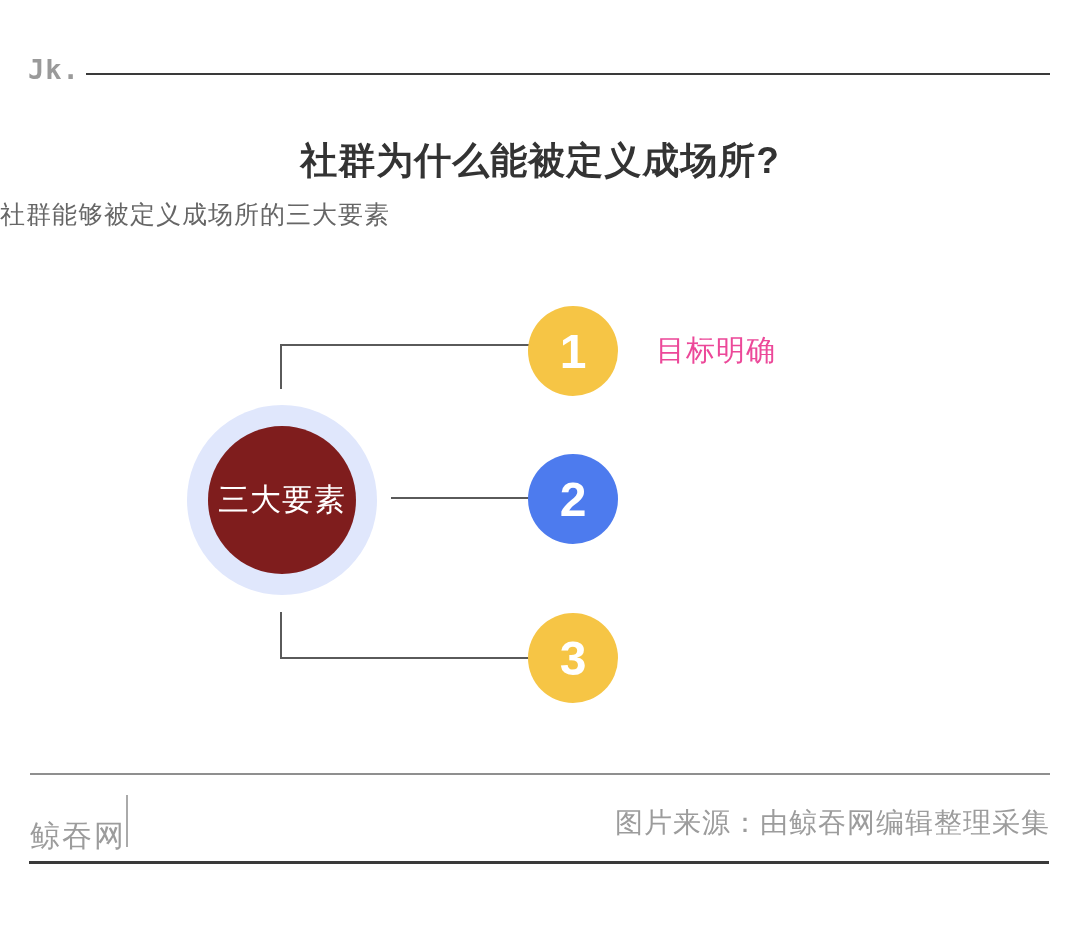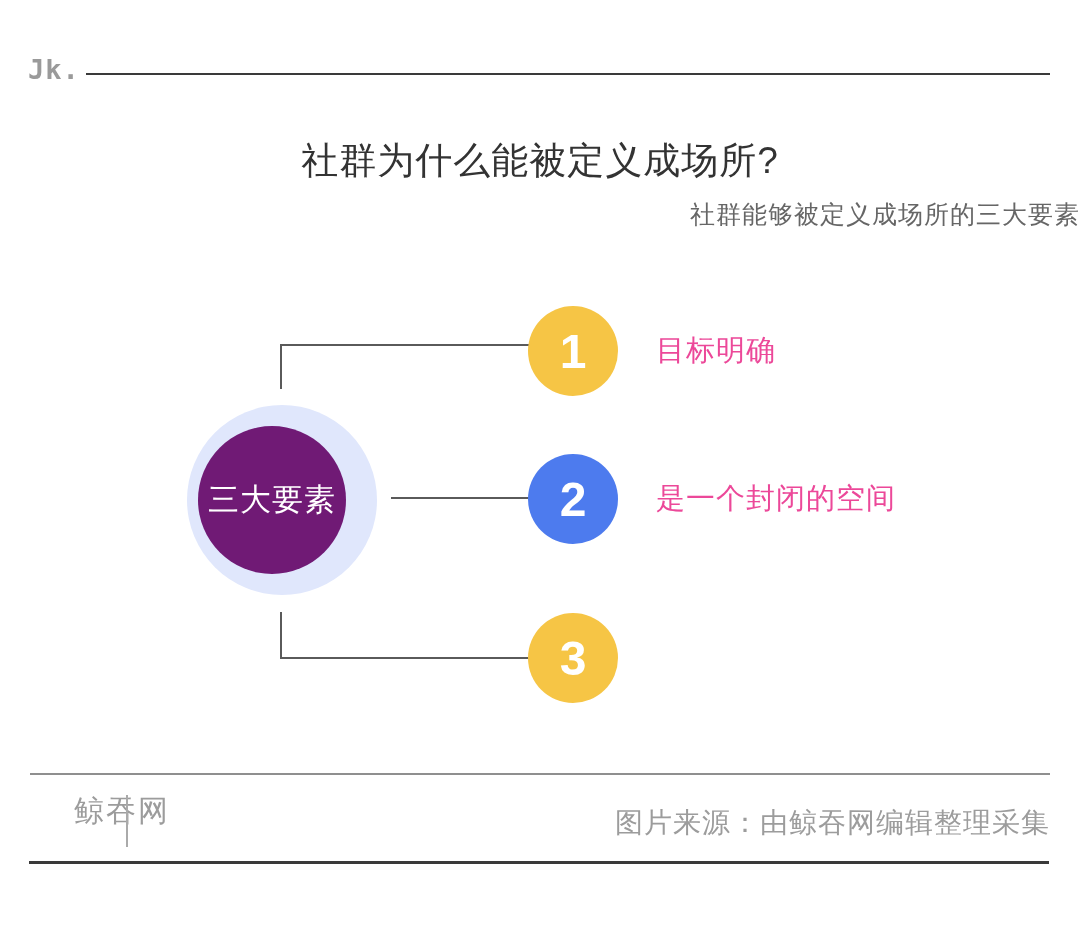--- a/index.html
+++ b/index.html
@@ -10,34 +10,34 @@
   
   .logo {
     position:absolute; left:28px; top:54px;
     font-family:"DejaVu Sans Mono",monospace; font-weight:bold;
     font-size:27px; color:#9a9a9a; letter-spacing:1px;
   }
   .top-line { position:absolute; left:86px; top:73px; width:964px; height:2px; background:#3a3a3a; }
   
   .title {
     position:absolute; left:0; top:136px; width:100%; text-align:center;
-    font-size:37px; font-weight:normal; color:#333333; letter-spacing:1px;
+    font-size:37px; font-weight:bold; color:#333333; letter-spacing:1px;
   }
   .subtitle {
-    position:absolute; left:0; top:198px; width:100%; text-align:right;
+    position:absolute; left:0; top:198px; width:100%; text-align:left;
     font-size:25px; color:#666666; letter-spacing:1px;
   }
   
   .halo {
     position:absolute; left:187px; top:405px; width:190px; height:190px;
     border-radius:50%; background:#e0e7fc;
   }
   .center-circle {
-    position:absolute; left:198px; top:426px; width:148px; height:148px;
-    border-radius:50%; background:#701a75; color:#ffffff;
+    position:absolute; left:208px; top:426px; width:148px; height:148px;
+    border-radius:50%; background:#7f1d1d; color:#ffffff;
     display:flex; align-items:center; justify-content:center;
     font-size:31px; letter-spacing:1px;
   }
   
   .conn { position:absolute; background:#5a5a5a; }
   .c1v { left:280px; top:344px; width:2px;  height:45px; }
   .c1h { left:280px; top:344px; width:251px; height:2px; }
   .c2h { left:391px; top:497px; width:138px; height:2px; }
   .c3v { left:280px; top:612px; width:2px;  height:47px; }
   .c3h { left:280px; top:657px; width:251px; height:2px; }
@@ -52,21 +52,21 @@
   .num-circle {
     width:90px; height:90px; border-radius:50%;
     display:flex; align-items:center; justify-content:center;
     color:#ffffff; font-size:48px; font-weight:bold; flex:0 0 auto;
   }
   .num-yellow { background:#f6c545; }
   .num-blue   { background:#4d7bee; }
   .item-label { font-size:29px; color:#ec4899; letter-spacing:1px; white-space:nowrap; }
   
   .footer-line-gray { position:absolute; left:30px; top:773px; width:1020px; height:2px; background:#8f8f8f; }
-  .brand { position:absolute; left:30px; top:791px; font-size:30px; color:#9c9c9c; letter-spacing:2px;margin-left:44px; }
+  .brand { position:absolute; left:30px; top:816px; font-size:30px; color:#9c9c9c; letter-spacing:2px; }
   .brand-divider { position:absolute; left:126px; top:795px; width:2px; height:52px; background:#aaaaaa; }
   .source { position:absolute; right:30px; top:804px; font-size:28px; color:#9c9c9c; letter-spacing:1px;text-align:center; }
   .bottom-line-dark { position:absolute; left:29px; top:861px; width:1020px; height:3px; background:#3a3a3a; }
 </style>
 </head>
 <body>
 
 <div class="canvas">
 
   <div class="logo">Jk.</div>
@@ -86,21 +86,20 @@
     <span>三大要素</span>
   </div>
 
   <div class="item-row row-1">
     <div class="num-circle num-yellow">1</div>
     <div class="item-label">目标明确</div>
   </div>
 
   <div class="item-row row-2">
     <div class="num-circle num-blue">2</div>
-    <div class="item-label">是一个封闭的空间</div>
   </div>
 
   <div class="item-row row-3">
     <div class="num-circle num-yellow">3</div>
   </div>
 
   <div class="footer-line-gray"></div>
   <div class="brand">鲸吞网</div>
   <div class="brand-divider"></div>
   <div class="source">图片来源：由鲸吞网编辑整理采集</div>

